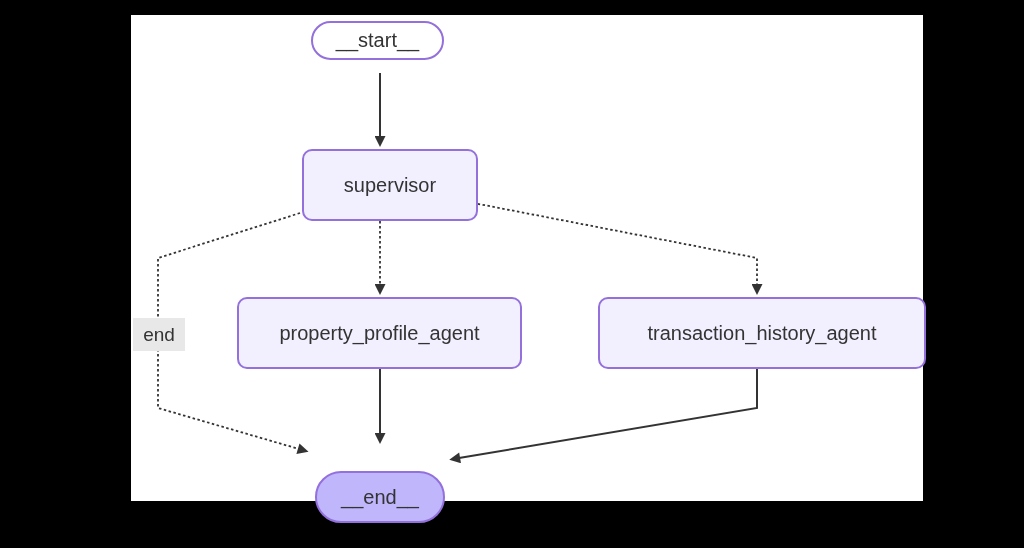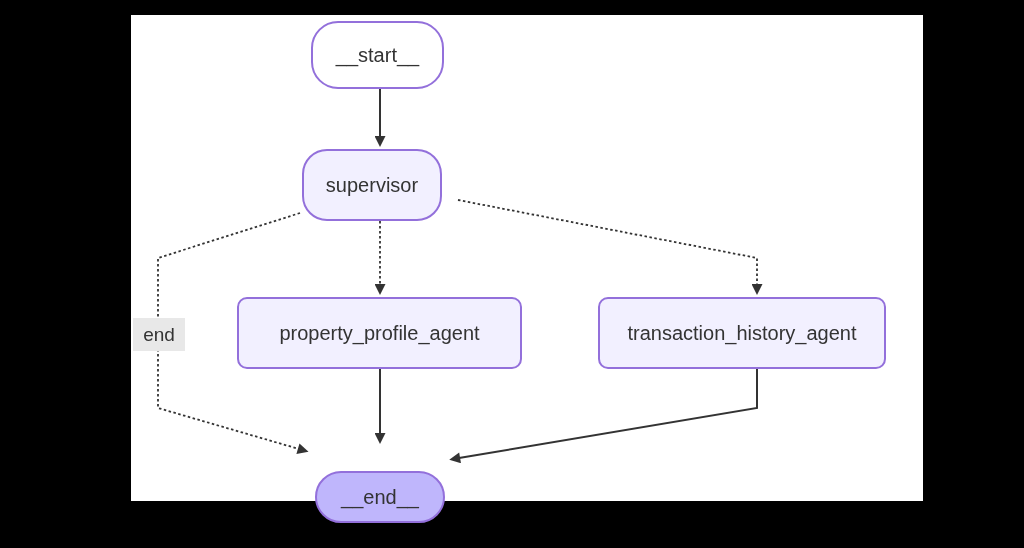--- a/index.html
+++ b/index.html
@@ -48,24 +48,24 @@
     align-items: center;
     justify-content: center;
     background: #f2f0ff;
     border: 2px solid #9370DB;
     border-radius: 10px;
     color: #333333;
     font-size: 20px;
     white-space: nowrap;
   }
   .node.stadium { border-radius: 27px; }
-  .node.start-node { background: #ffffff; left: 180px; top: 6px; width: 133px; height: 68px; }
-  .node.supervisor-node { left: 171px; top: 134px; width: 140px; height: 72px; border-radius: 25px; }
+  .node.start-node { background: #ffffff; left: 180px; top: 6px; width: 133px; height: 39px; }
+  .node.supervisor-node { left: 171px; top: 134px; width: 176px; height: 72px; }
   .node.property-node { left: 106px; top: 282px; width: 285px; height: 72px; }
-  .node.transaction-node { left: 467px; top: 282px; width: 288px; height: 72px; }
+  .node.transaction-node { left: 467px; top: 282px; width: 328px; height: 72px; }
   .node.end-node { background: #bfb6fc; left: 184px; top: 456px; width: 130px; height: 52px; }
   .edge-label {
     position: absolute;
     left: 2px;
     top: 303px;
     width: 52px;
     height: 33px;
     display: flex;
     align-items: center;
     justify-content: center;

